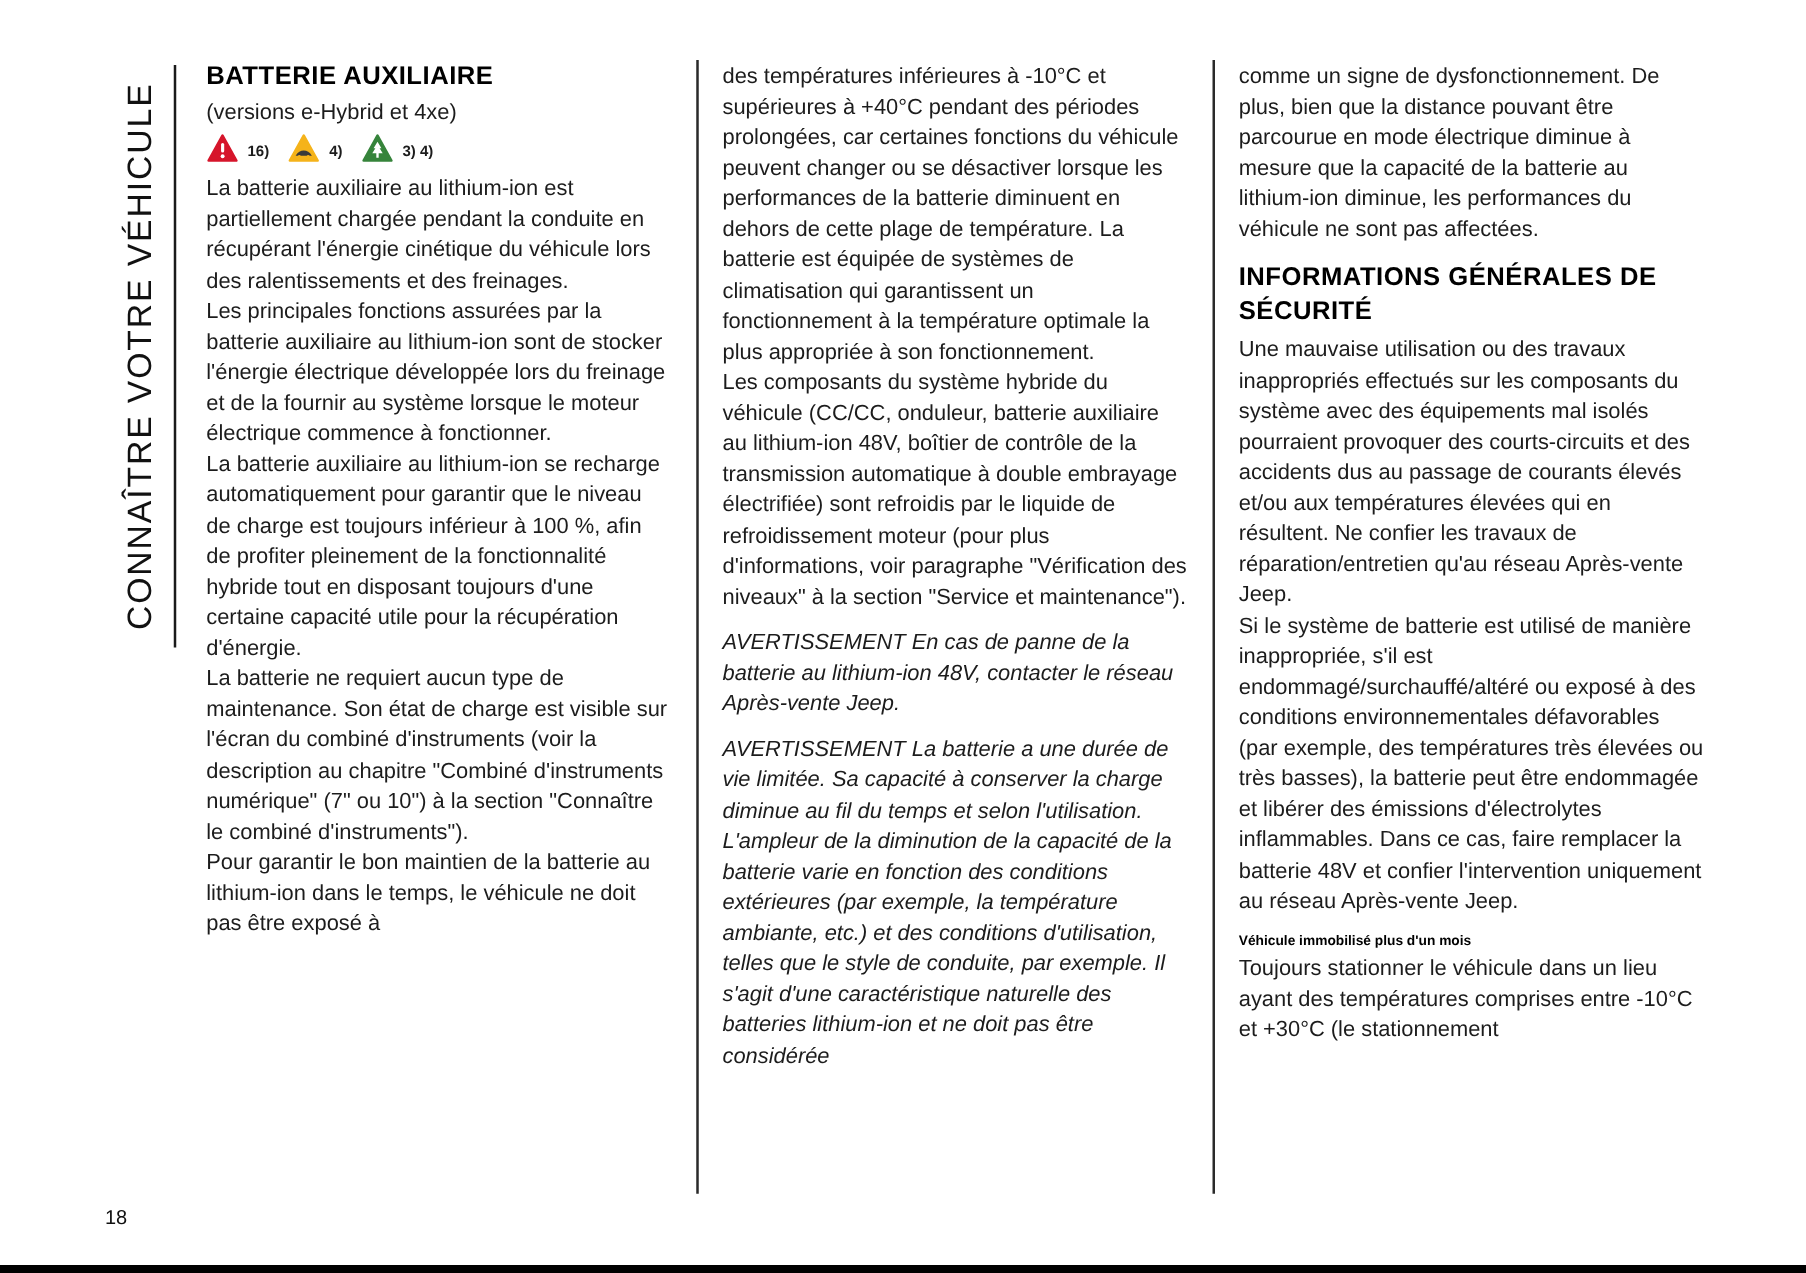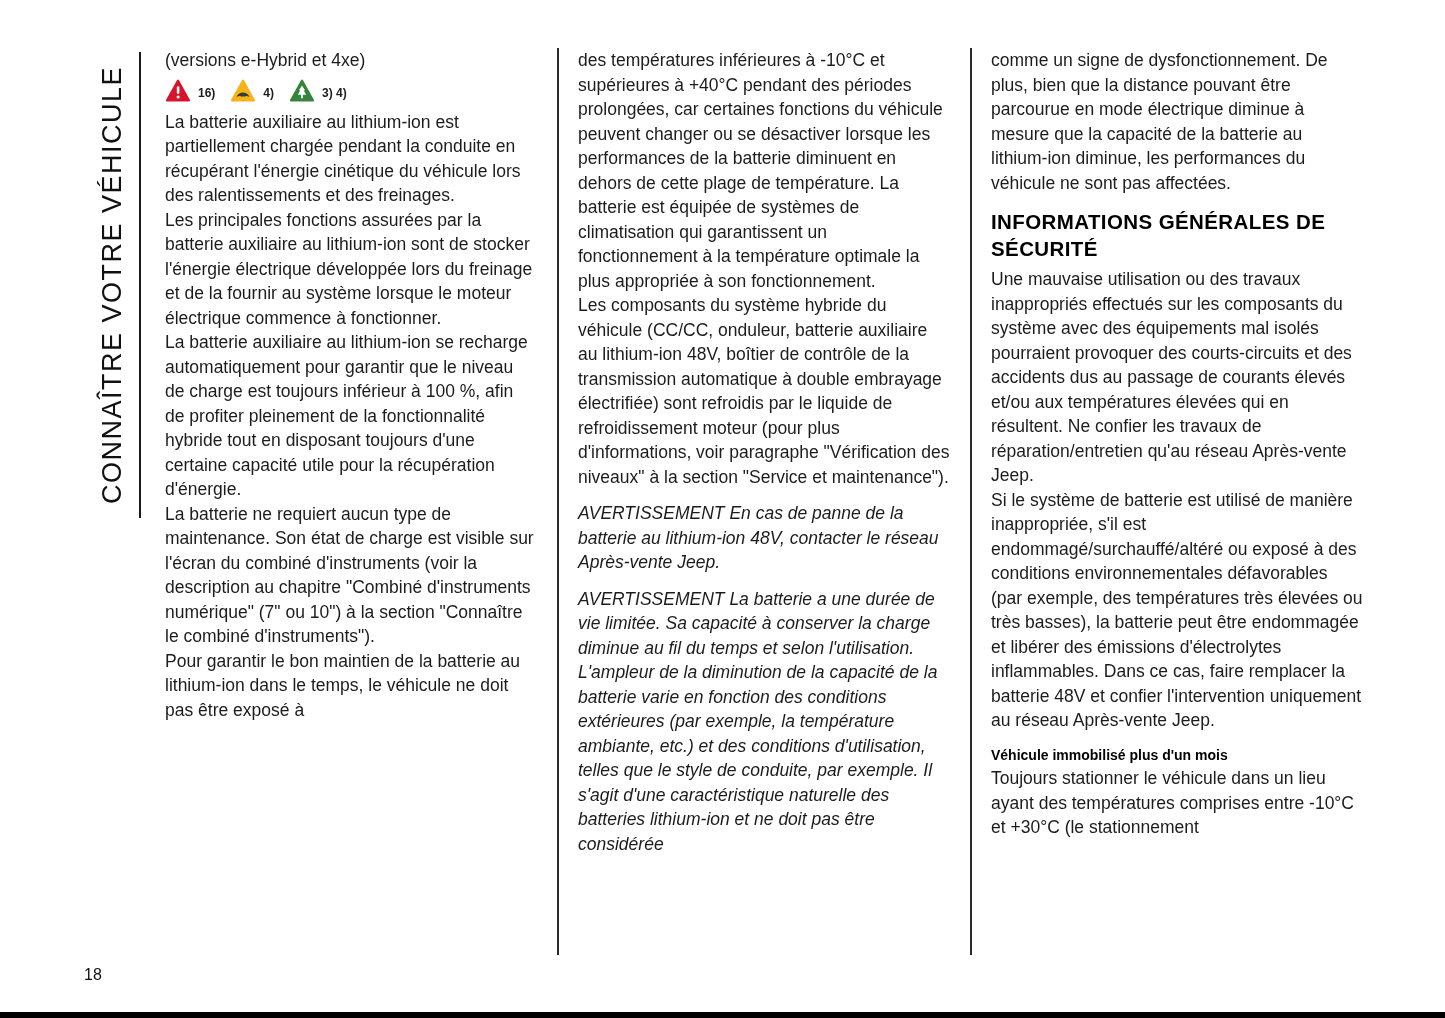--- a/index.html
+++ b/index.html
@@ -87,21 +87,21 @@
 
   h2.safety-heading {
     font-size: 20.5px;
     font-weight: bold;
     letter-spacing: 0.4px;
     line-height: 1.3;
     color: #000;
     margin: 14px 0 5px 0;
   }
   h3.sub-bold-heading {
-    font-size: 14px;
+    font-size: 11px;
     font-weight: bold;
     color: #000;
     margin: 13px 0 1px 0;
   }
 
   .page-number {
     position: absolute;
     left: 84px;
     top: 966px;
     font-size: 16px;
@@ -118,20 +118,21 @@
 </style>
 </head>
 <body>
 
 <div class="page">
 
   <span class="sidebar-text">CONNAÎTRE VOTRE VÉHICULE</span>
   <div class="sidebar-rule"></div>
 
   <div class="col col1">
+    <h1 class="section-heading">BATTERIE AUXILIAIRE</h1>
     <p class="subheading">(versions e-Hybrid et 4xe)</p>
 
     <div class="icon-row">
       <span class="icon">
         <svg viewBox="0 0 24 22" aria-hidden="true">
           <path d="M12 1.5 L22.6 20.5 L1.4 20.5 Z" fill="#d6152b" stroke="#d6152b" stroke-width="2" stroke-linejoin="round"></path>
           <rect x="10.9" y="7" width="2.4" height="7.4" rx="1.2" fill="#ffffff"></rect>
           <circle cx="12.1" cy="17.2" r="1.5" fill="#ffffff"></circle>
         </svg>
       </span>

